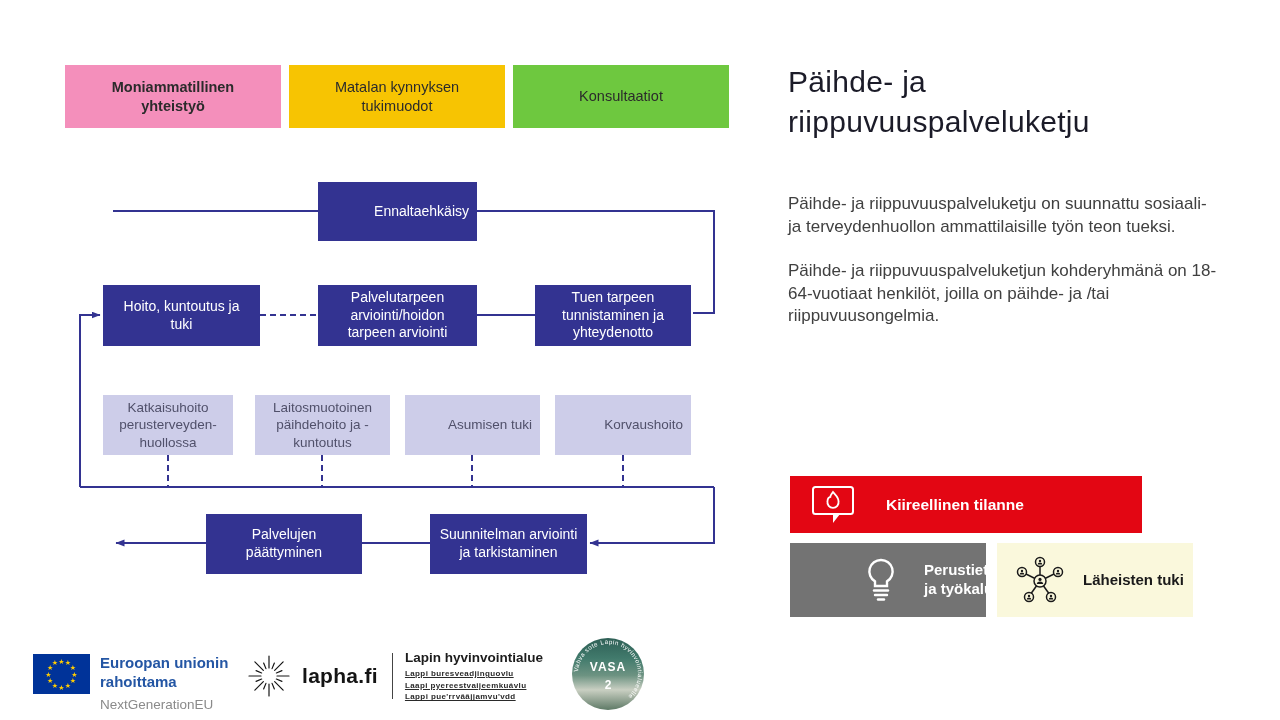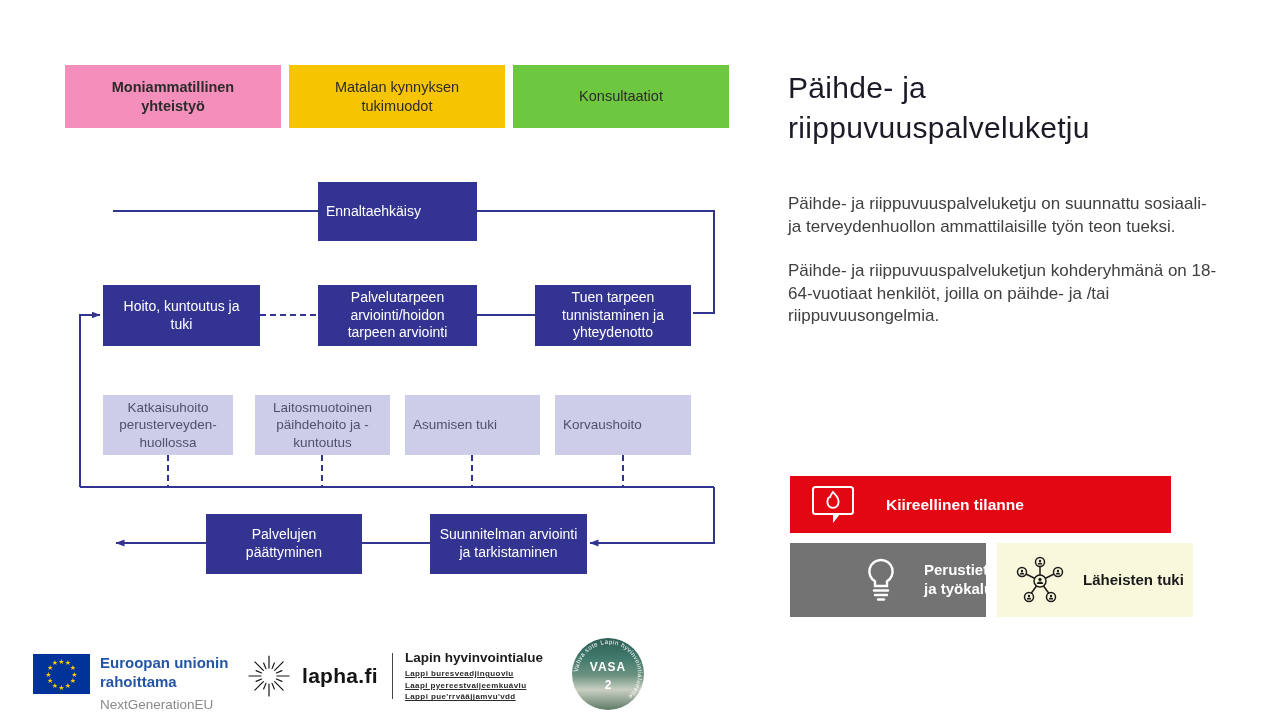--- a/index.html
+++ b/index.html
@@ -10,47 +10,47 @@
   .legend-box { position:absolute; top:65px; height:63px; width:216px;
     display:flex; align-items:center; justify-content:center; text-align:center;
     font-size:14.5px; color:#2b2b2b; line-height:1.3; padding:0 14px; }
   .legend-pink   { left:65px;  background:#F48FBB;font-weight:bold; }
   .legend-yellow { left:289px; background:#F7C402; }
   .legend-green  { left:513px; background:#6EC83F; }
 
   
   .diagram { position:absolute; left:0; top:0; width:770px; height:630px; }
   .diagram svg.wires { position:absolute; left:0; top:0; }
-  .node { position:absolute; display:flex; align-items:center; justify-content:flex-start;
+  .node { position:absolute; display:flex; align-items:center; justify-content:flex-end;
     text-align:center; line-height:1.28; padding:17px 8px; }
   .node-primary { background:#333391; color:#ffffff; font-size:14px; }
   .node-secondary { background:#CDCDE9; color:#50506a; font-size:13.5px; }
 
   .n-ennalta   { left:318px; top:182px; width:159px; height:59px; }
   .n-hoito     { left:103px; top:285px; width:157px; height:61px; }
   .n-palvelu   { left:318px; top:285px; width:159px; height:61px; }
   .n-tuen      { left:535px; top:285px; width:156px; height:61px; }
   .n-katkaisu  { left:103px; top:395px; width:130px; height:60px; }
   .n-laitos    { left:255px; top:395px; width:135px; height:60px; }
   .n-asuminen  { left:405px; top:395px; width:135px; height:60px; }
   .n-korvaus   { left:555px; top:395px; width:136px; height:60px; }
   .n-paatty    { left:206px; top:514px; width:156px; height:60px; }
   .n-suunni    { left:430px; top:514px; width:157px; height:60px; }
 
   
-  .panel { position:absolute; left:788px; top:62px; width:430px;margin-top:6px; }
+  .panel { position:absolute; left:788px; top:62px; width:430px; }
   .panel-title { font-size:30px; font-weight:300; color:#1b1b28; line-height:1.33;
     letter-spacing:.3px; }
   .panel-text { position:absolute; left:788px; top:193px; width:430px;
     font-size:17px; color:#404040; line-height:1.33; }
   .panel-text p + p { margin-top:22px; }
 
   
   .btn { position:absolute; display:flex; align-items:center; cursor:pointer; }
-  .btn-urgent { left:790px; top:476px; width:381px; height:57px; background:#E30613;text-align:right; }
+  .btn-urgent { left:790px; top:476px; width:352px; height:57px; background:#E30613;text-align:right; }
   .btn-info   { left:790px; top:543px; width:196px; height:74px; background:#737373;padding-left:48px; }
   .btn-family { left:997px; top:543px; width:196px; height:74px; background:#FAF8DC; }
   .btn .icon-cell { width:86px; display:flex; align-items:center; justify-content:center; flex:none; }
   .btn-urgent .label { color:#fff; font-weight:bold; font-size:15.5px; margin-left:10px; }
   .btn-info .label, .btn-family .label { font-weight:bold; font-size:15px; line-height:1.25; }
   .btn-info .label { color:#fff; }
   .btn-family .label { color:#1a1a1a; }
 
   
   .eu-logo { position:absolute; left:33px; top:654px; display:flex; }

